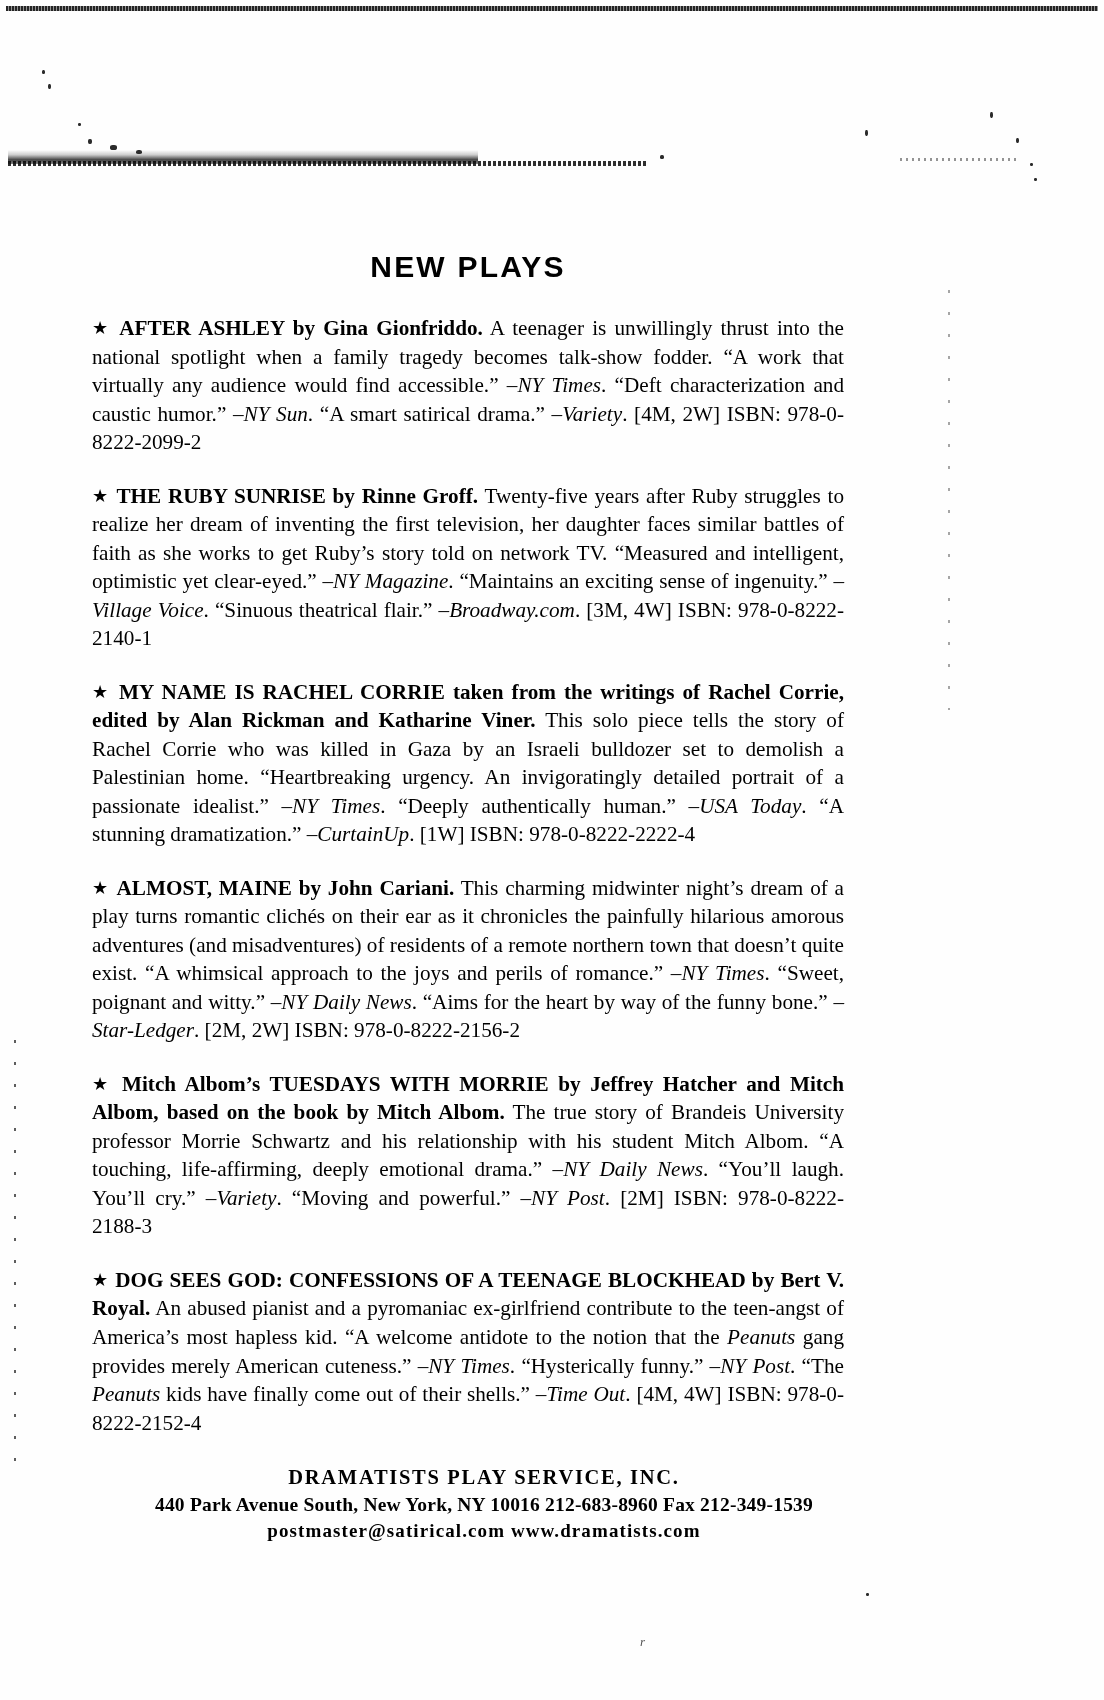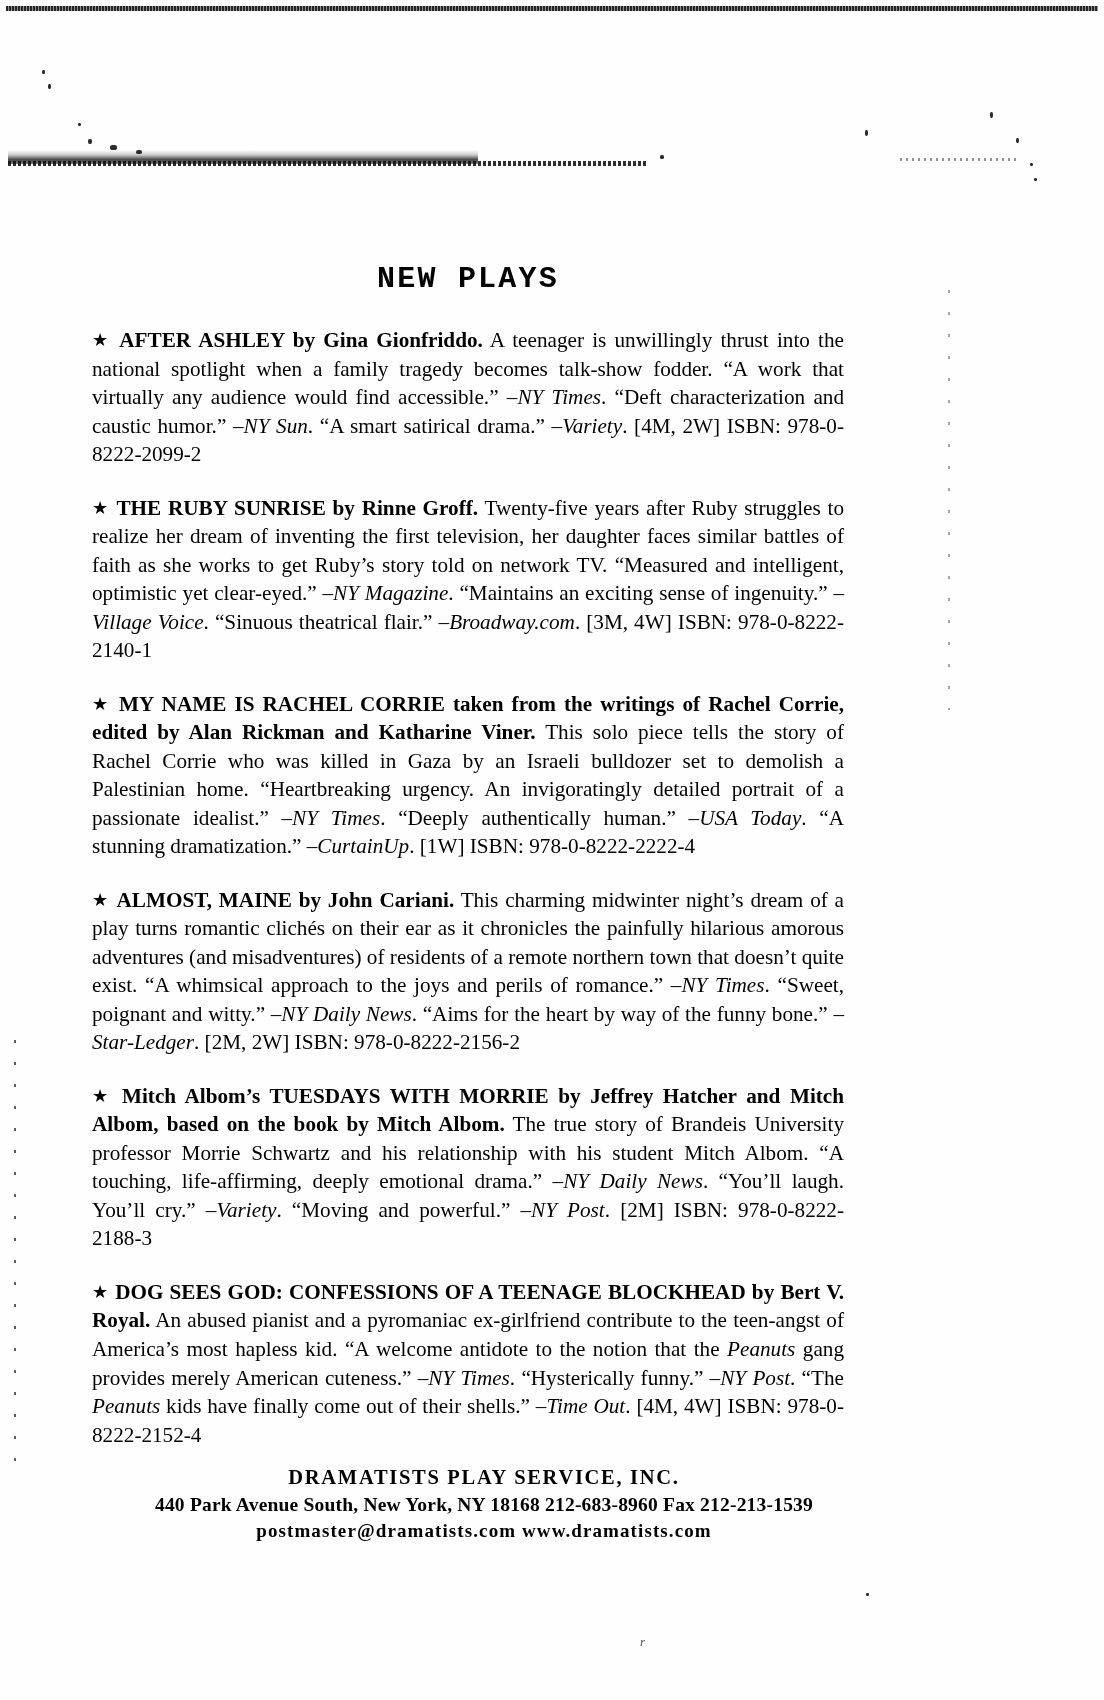--- a/index.html
+++ b/index.html
@@ -72,22 +72,22 @@
     position: absolute;
     left: 92px;
     top: 250px;
     width: 752px;
   }
   .page-heading {
     text-align: center;
     font-size: 30px;
     letter-spacing: 2.2px;
     font-weight: 700;
-    margin: 12px 0 30px 0;
-    font-family: Liberation Mono, monospace;
+    margin: 0 0 30px 0;
+    font-family: Liberation Sans, sans-serif;
   }
   .entry {
     font-size: 21.2px;
     line-height: 1.345;
     text-align: justify;
     margin: 0 0 25px 0;
     hyphens: manual;
   }
   .star {
     font-size: 18px;
@@ -182,19 +182,19 @@
     </p>
 
     <p class="entry">
       <span class="star">★</span><span> </span><span class="hd">DOG SEES GOD: CONFESSIONS OF A TEENAGE BLOCKHEAD by Bert V. Royal.</span><span> An abused pianist and a pyromaniac ex-girlfriend contribute to the teen-angst of America’s most hapless kid. “A welcome antidote to the notion that the </span><span class="src">Peanuts</span><span> gang provides merely American cuteness.” –</span><span class="src">NY Times</span><span>. “Hysterically funny.” –</span><span class="src">NY Post</span><span>. “The </span><span class="src">Peanuts</span><span> kids have finally come out of their shells.” –</span><span class="src">Time Out</span><span>. [4M, 4W] ISBN: 978-0-8222-2152-4</span>
     </p>
 
   </div>
 
   <div class="footer">
     <div class="f1">DRAMATISTS PLAY SERVICE, INC.</div>
-    <div class="f2">440 Park Avenue South, New York, NY 18168  212-683-8960  Fax 212-213-1539</div>
-    <div class="f3">postmaster@dramatists.com   www.dramatists.com</div>
+    <div class="f2">440 Park Avenue South, New York, NY 10016  212-683-8960  Fax 212-349-1539</div>
+    <div class="f3">postmaster@satirical.com   www.dramatists.com</div>
   </div>
 
   <div class="bottom-mark">r</div>
 
 </div>
 
 </body></html>

